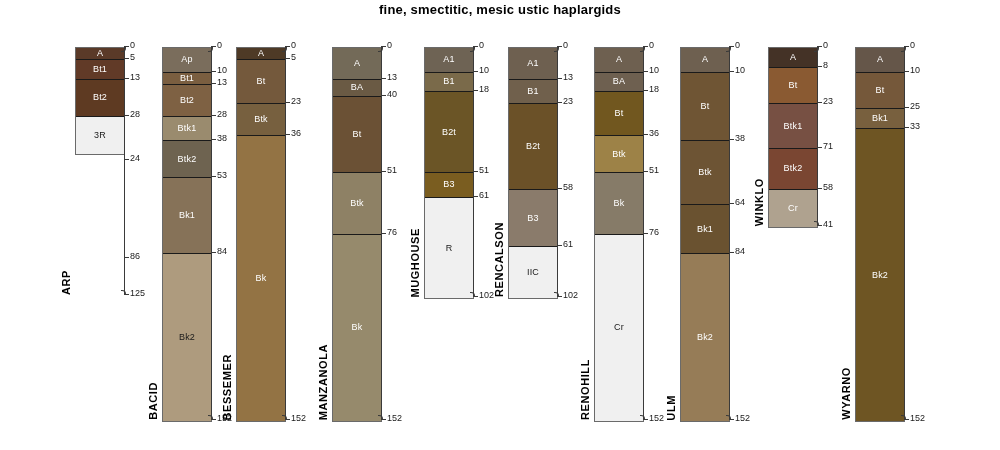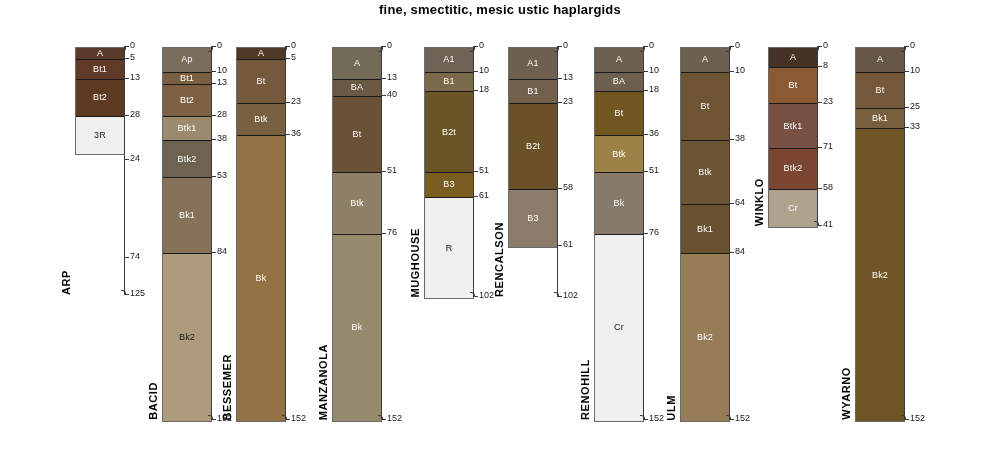--- a/index.html
+++ b/index.html
@@ -93,21 +93,21 @@
         <div class="tick" style="top: 68.74px;">
           <div class="dash"></div>
           <span class="tlab">28</span>
         </div>
         <div class="tick" style="top: 112.93px;">
           <div class="dash"></div>
           <span class="tlab">24</span>
         </div>
         <div class="tick" style="top: 211.13px;">
           <div class="dash"></div>
-          <span class="tlab">74</span>
+          <span class="tlab">86</span>
         </div>
         <div class="tick" style="top: 247.955px;">
           <div class="dash"></div>
           <span class="tlab">125</span>
         </div>
       </div>
     </div>
     <div class="profile" style="left: 162px; top: 47px; height: 373.16px;">
       <div class="pedon-name">BACID</div>
       <div class="col">
@@ -318,20 +318,23 @@
           <span class="hz-label" style="color: rgb(255, 255, 255);">A1</span>
         </div>
         <div class="hz" style="height: 24.55px; background: rgb(112, 96, 76);">
           <span class="hz-label" style="color: rgb(255, 255, 255);">B1</span>
         </div>
         <div class="hz" style="height: 85.925px; background: rgb(107, 81, 40);">
           <span class="hz-label" style="color: rgb(255, 255, 255);">B2t</span>
         </div>
         <div class="hz" style="height: 56.465px; background: rgb(138, 123, 107);">
           <span class="hz-label" style="color: rgb(255, 255, 255);">B3</span>
+        </div>
+        <div class="hz" style="height: 51.555px; background: rgb(240, 240, 240);">
+          <span class="hz-label" style="color: rgb(26, 26, 26);">IIC</span>
         </div>
       </div>
       <div class="axis">
         <div class="axis-spine"></div>
         <div class="cap top"></div>
         <div class="cap bot"></div>
         <div class="tick" style="top: 0px;">
           <div class="dash"></div>
           <span class="tlab">0</span>
         </div>

